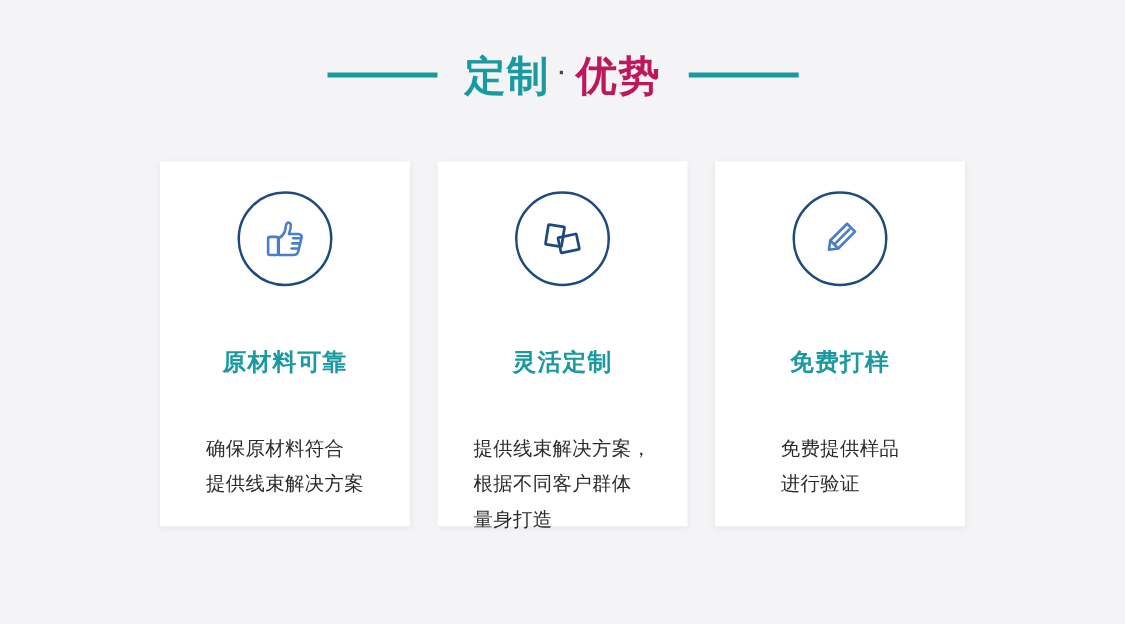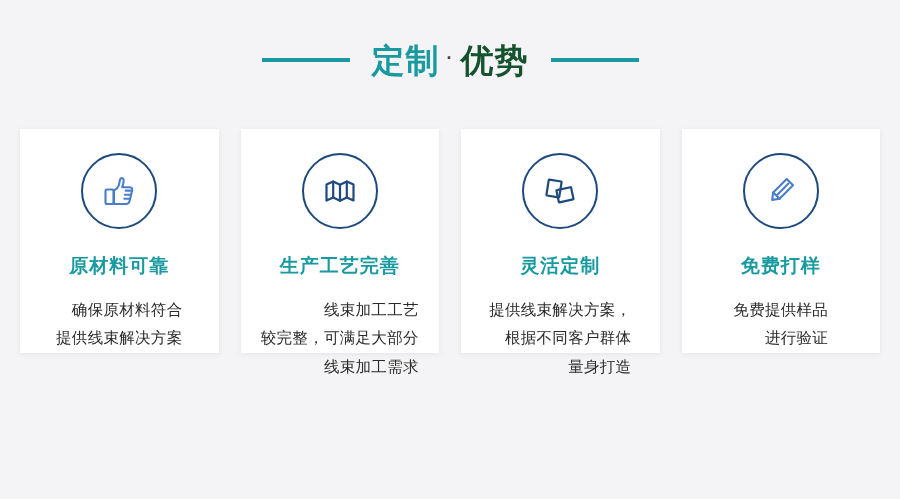--- a/index.html
+++ b/index.html
@@ -45,41 +45,42 @@
     align-items: center;
   }
   .head-title .t-accent { color: #199aa0; }
   .head-title .t-dot {
     color: #444;
     font-size: 18px;
     padding: 0 7px;
     position: relative;
     top: -2px;
   }
-  .head-title .t-dark { color: #14532d; }
+  .head-title .t-dark { color: #be185d; }
 
   
   .cards {
     display: flex;
     justify-content: center;
     gap: 22px;
     padding: 43px 20px 0 20px;
     box-sizing: border-box;
   }
   .card {
     width: 200px;
-    height: 224px;
+    height: 292px;
     background: #ffffff;
     box-sizing: border-box;
     padding: 24px 10px 0 10px;
-    text-align: right;
+    text-align: left;
     box-shadow: 0 1px 5px rgba(120,125,140,0.13);
     display: flex;
     flex-direction: column;
     align-items: center;
+    gap: 25px;
   }
   .icon-circle {
     width: 72px;
     height: 72px;
     border: 2.5px solid #1f4a7d;
     border-radius: 50%;
     display: flex;
     align-items: center;
     justify-content: center;
     margin-bottom: 26px;
@@ -130,36 +131,20 @@
           <path d="M25.3 27.8 L30 27.8"></path>
         </svg>
       </div>
       <div class="card-title">原材料可靠</div>
       <div class="card-desc">
         <span class="line">确保原材料符合</span>
         <span class="line">提供线束解决方案</span>
       </div>
     </div>
 
-    <div class="card">
-      <div class="icon-circle">
-        <svg width="40" height="40" viewBox="0 0 40 40" fill="none" stroke="#1f4a7d" stroke-width="2.2" stroke-linejoin="round" stroke-linecap="round">
-          <path d="M6.5 13.5 L13.2 10.5 L20 13.8 L26.8 10.5 L33.5 13.5 L33.5 29.5 L26.8 26.5 L20 29.8 L13.2 26.5 L6.5 29.5 Z"></path>
-          <path d="M13.2 10.5 L13.2 26.5"></path>
-          <path d="M20 13.8 L20 29.8"></path>
-          <path d="M26.8 10.5 L26.8 26.5"></path>
-        </svg>
-      </div>
-      <div class="card-title">生产工艺完善</div>
-      <div class="card-desc">
-        <span class="line">线束加工工艺</span>
-        <span class="line">较完整，可满足大部分</span>
-        <span class="line">线束加工需求</span>
-      </div>
-    </div>
 
     <div class="card">
       <div class="icon-circle">
         <svg width="40" height="40" viewBox="0 0 40 40" fill="none" stroke="#1f4a7d" stroke-width="2.2" stroke-linejoin="round" stroke-linecap="round">
           <rect x="17.5" y="17.5" width="15" height="12.5" rx="0.6" transform="rotate(-12 25 24)"></rect>
           <rect x="7.5" y="9.5" width="13" height="16" rx="0.6" transform="rotate(9 14 17.5)"></rect>
         </svg>
       </div>
       <div class="card-title">灵活定制</div>
       <div class="card-desc">

